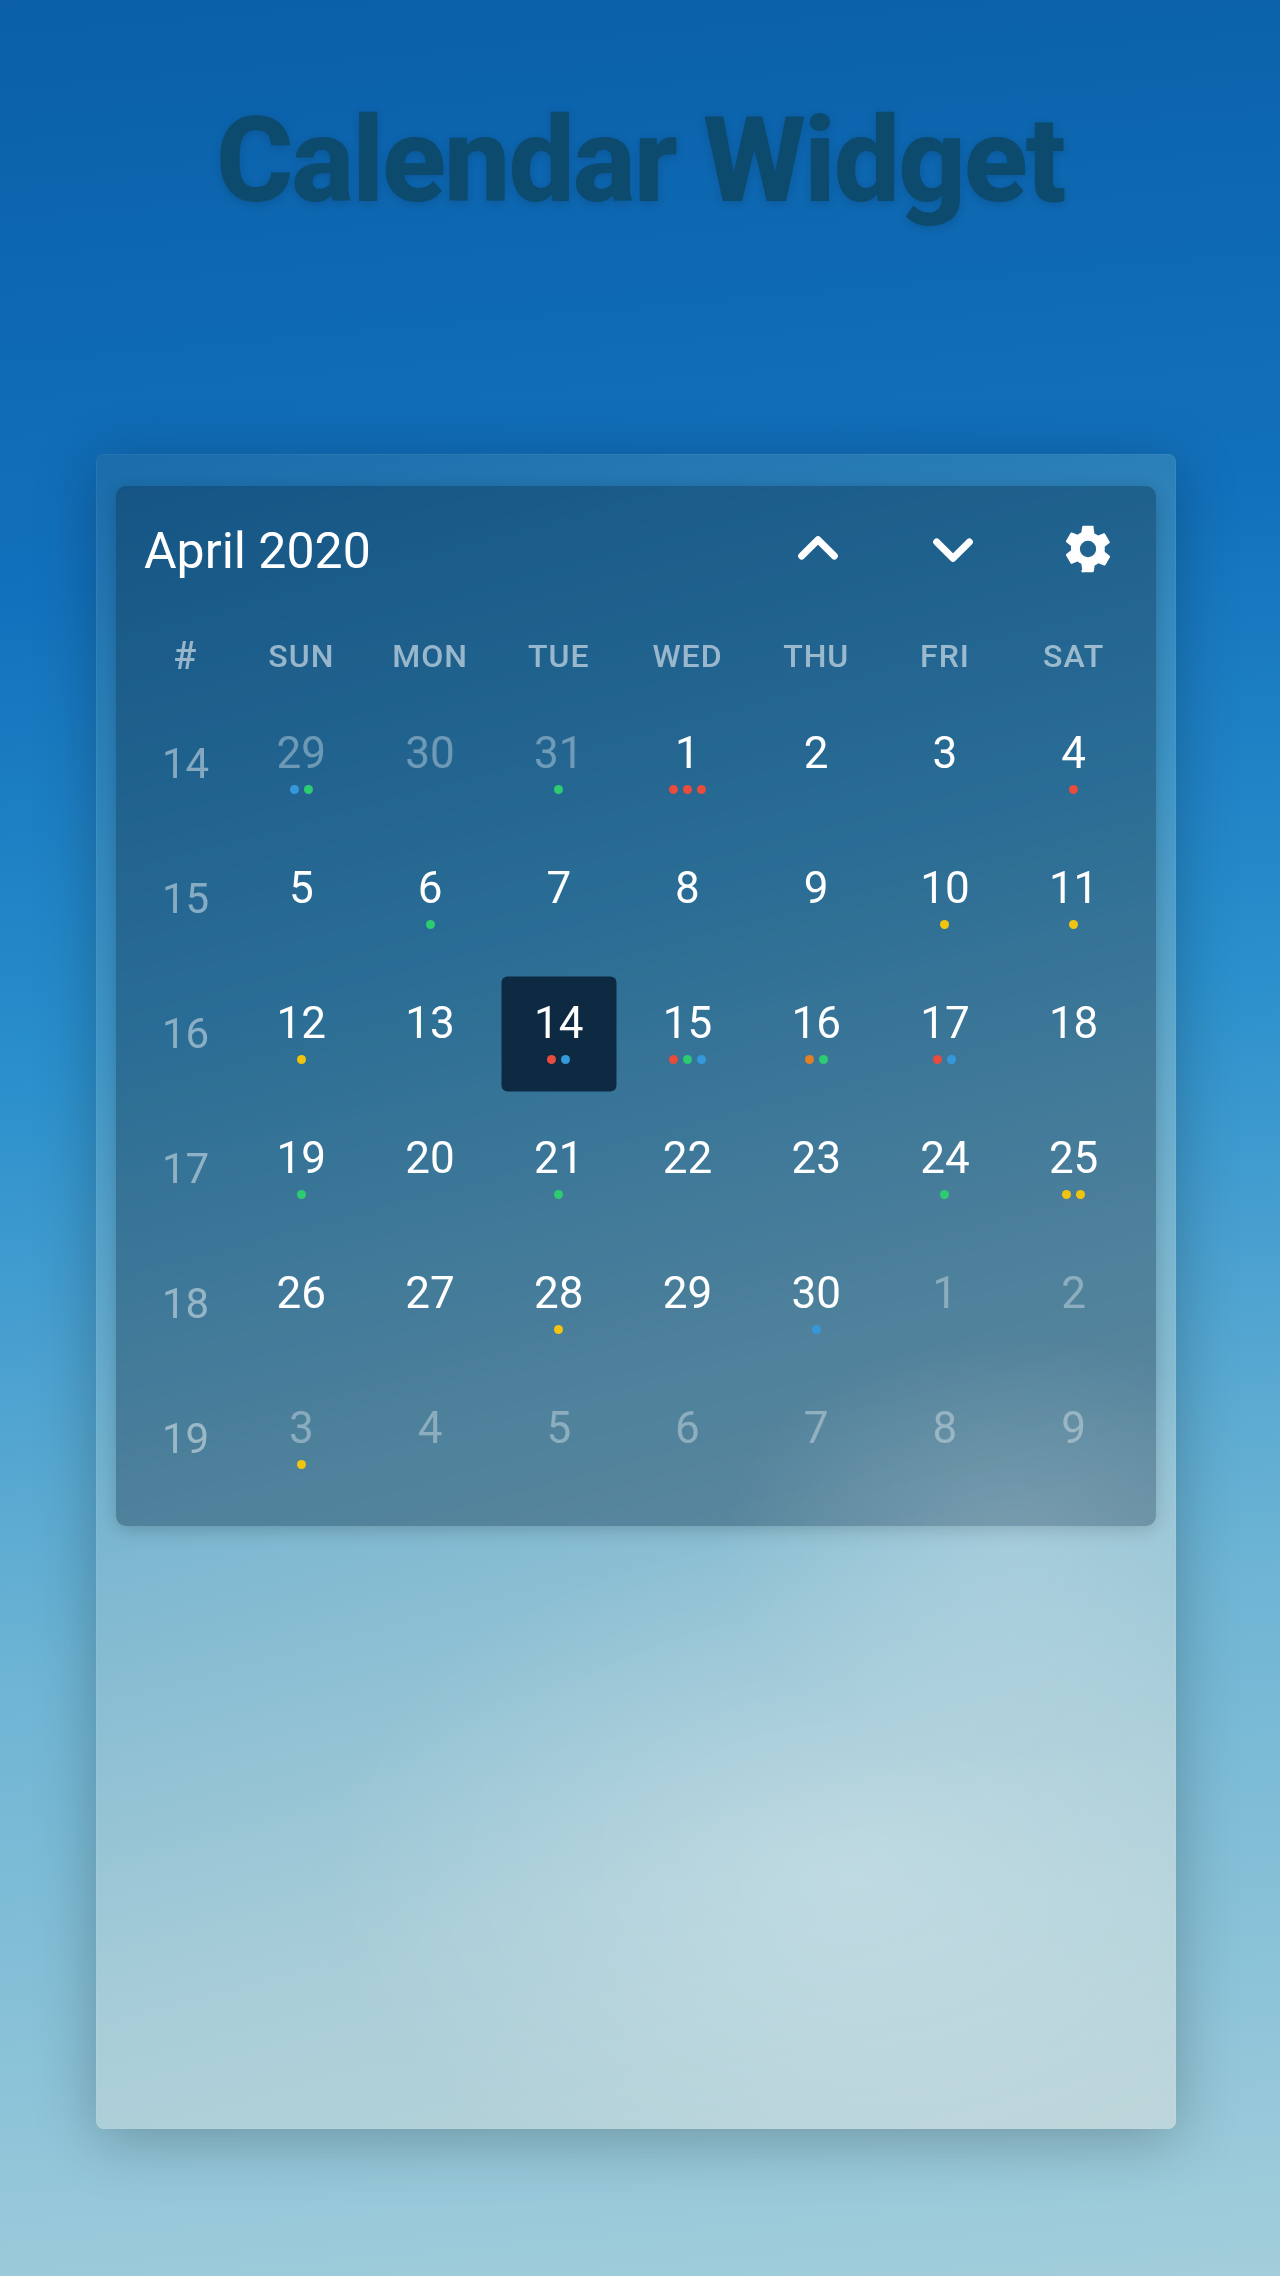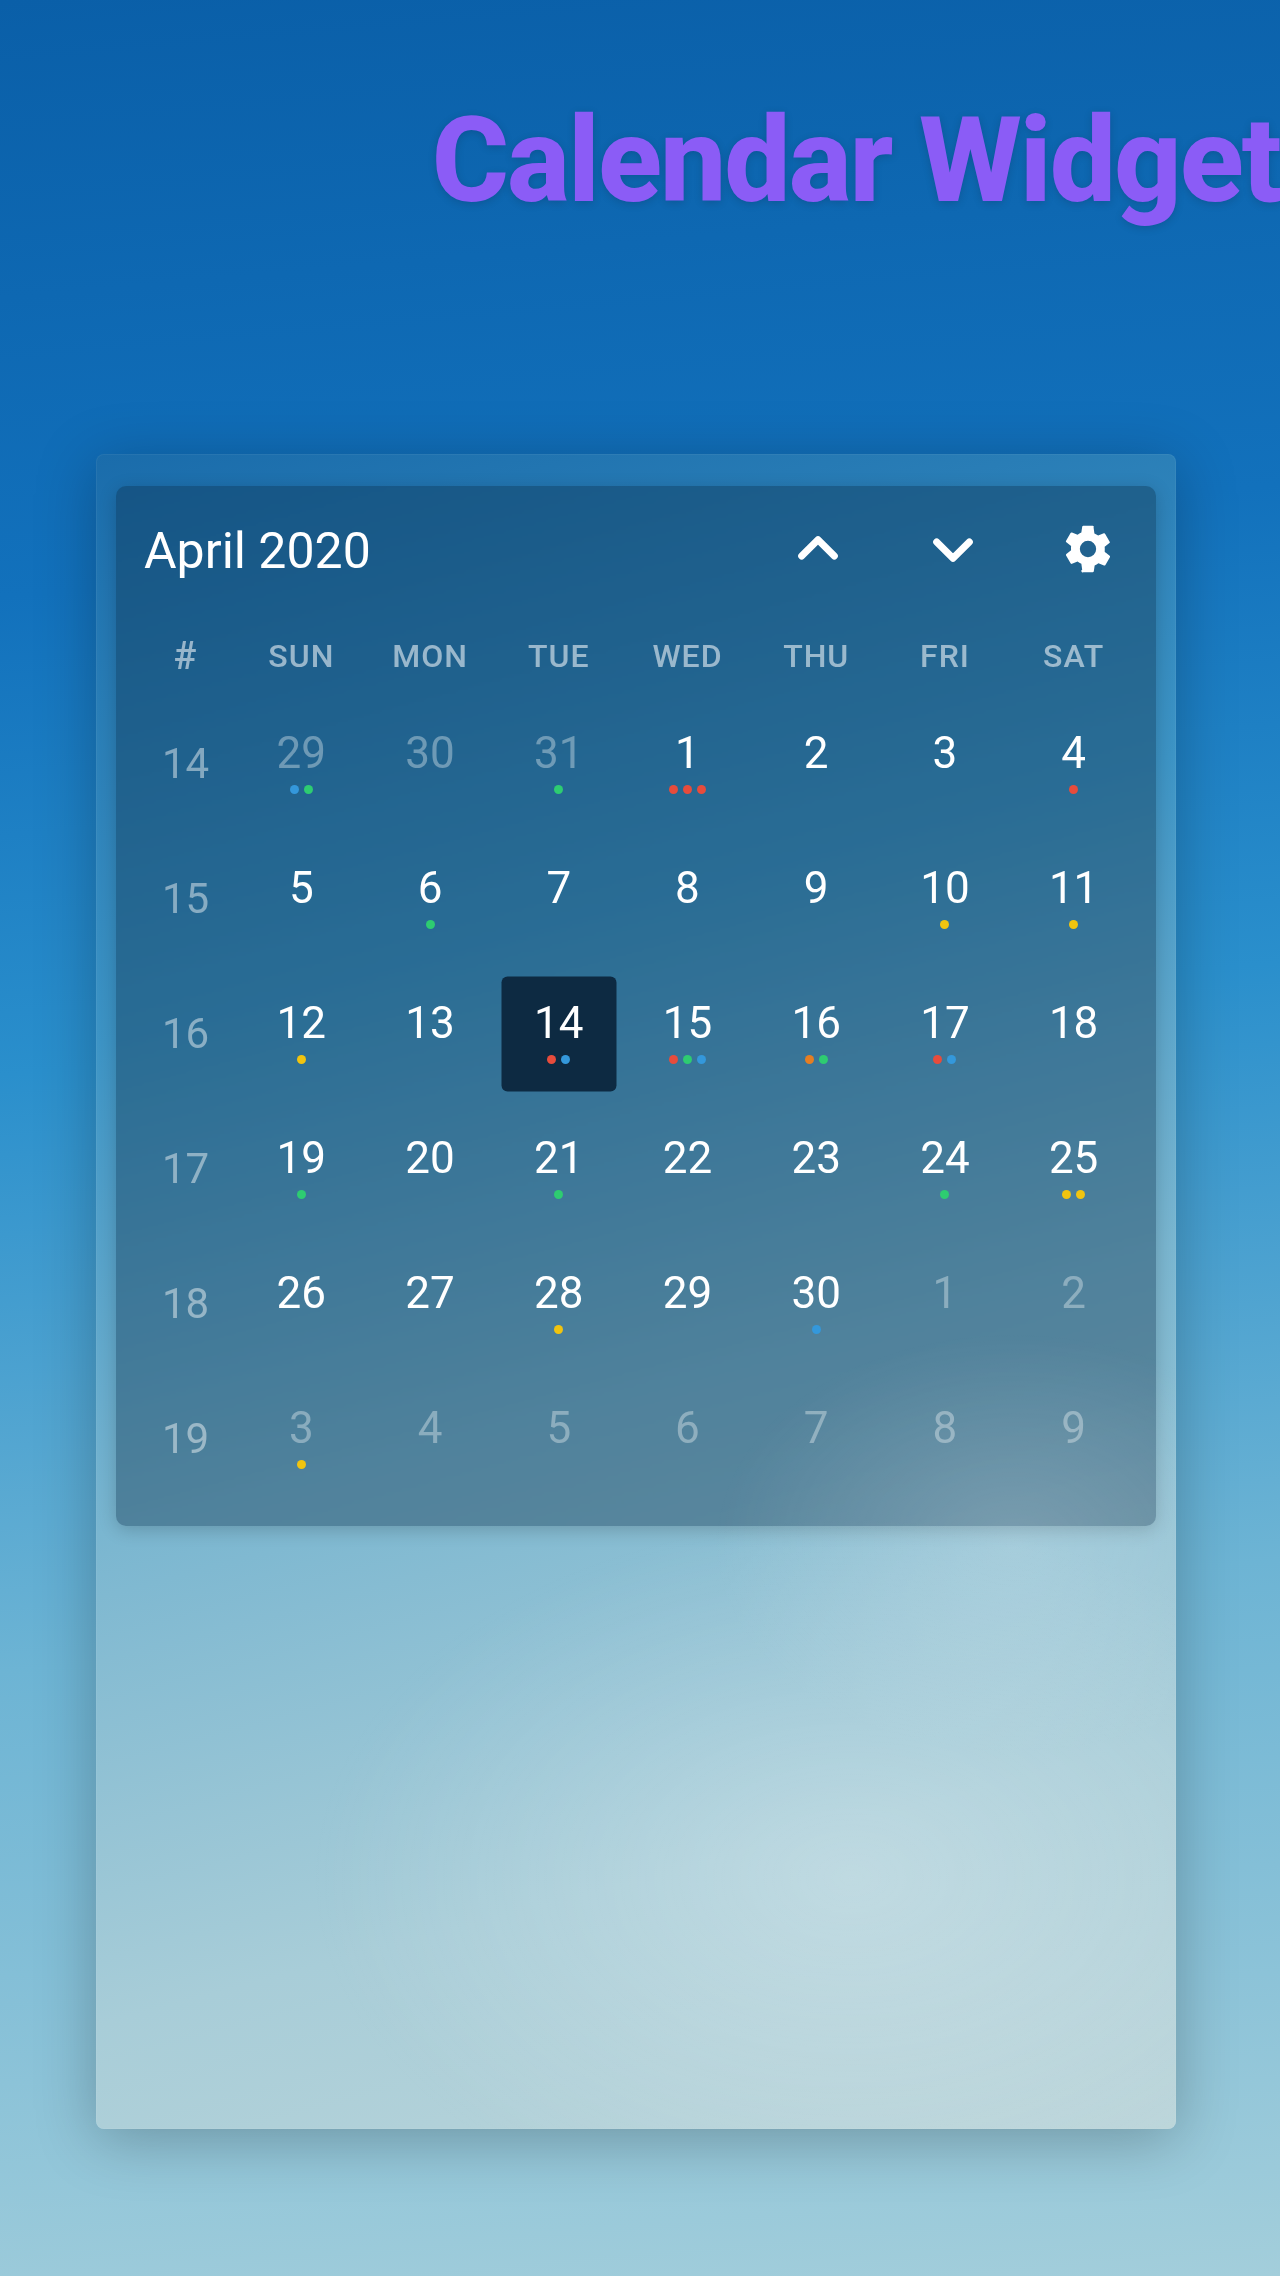--- a/index.html
+++ b/index.html
@@ -4,24 +4,24 @@
 <style>
   * { margin: 0; padding: 0; box-sizing: border-box; }
   html, body { width: 1280px; height: 2276px; overflow: hidden; }
   body {
     font-family: -apple-system, BlinkMacSystemFont, 'Segoe UI', Roboto, 'Helvetica Neue', Arial, sans-serif;
     background: linear-gradient(175deg, #0a5fa8 0%, #1271bc 25%, #2a8fcc 45%, #6db4d4 70%, #a3cedb 100%);
     position: relative;
   }
 
   .page-title {
-    text-align: right;
+    text-align: center;
     font-size: 118px;
     font-weight: 800;
-    color: #8b5cf6;
+    color: #0c4a6e;
     letter-spacing: -2px;
     padding-top: 92px;
     text-shadow: 0 2px 8px rgba(0,0,0,0.15);
   }
 
   .phone-frame {
     position: absolute;
     top: 454px;
     left: 96px;
     width: 1080px;

